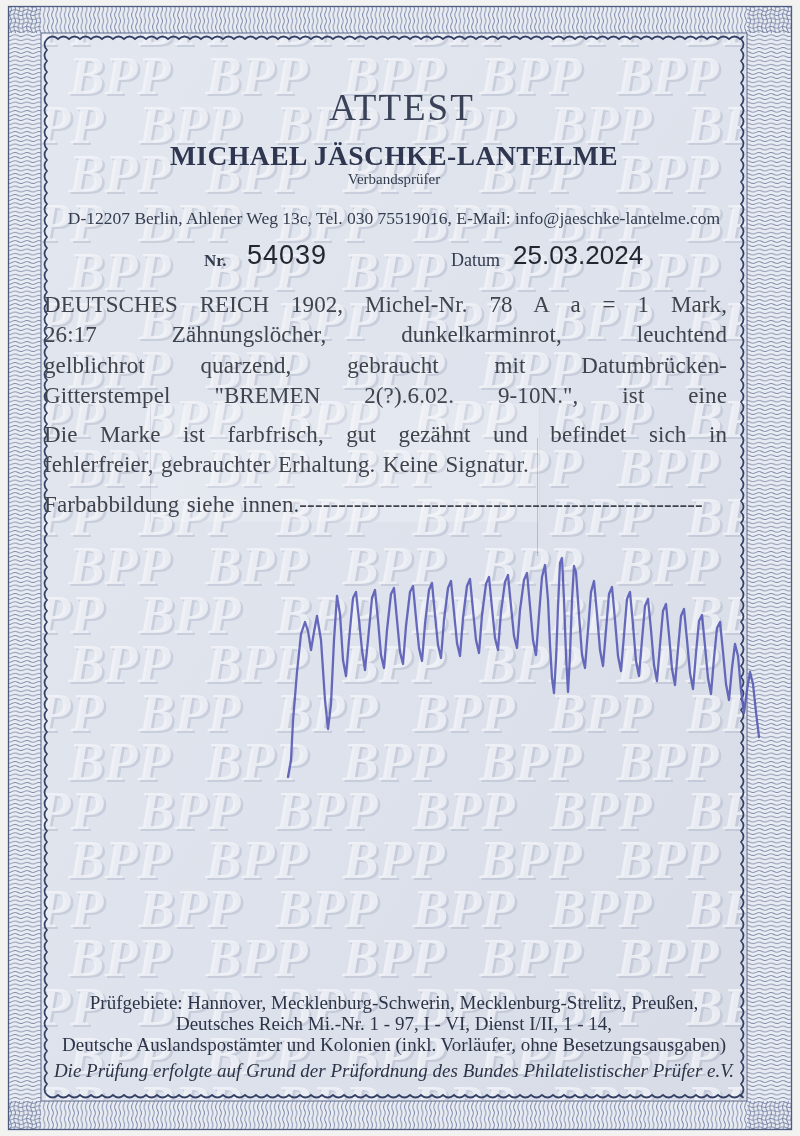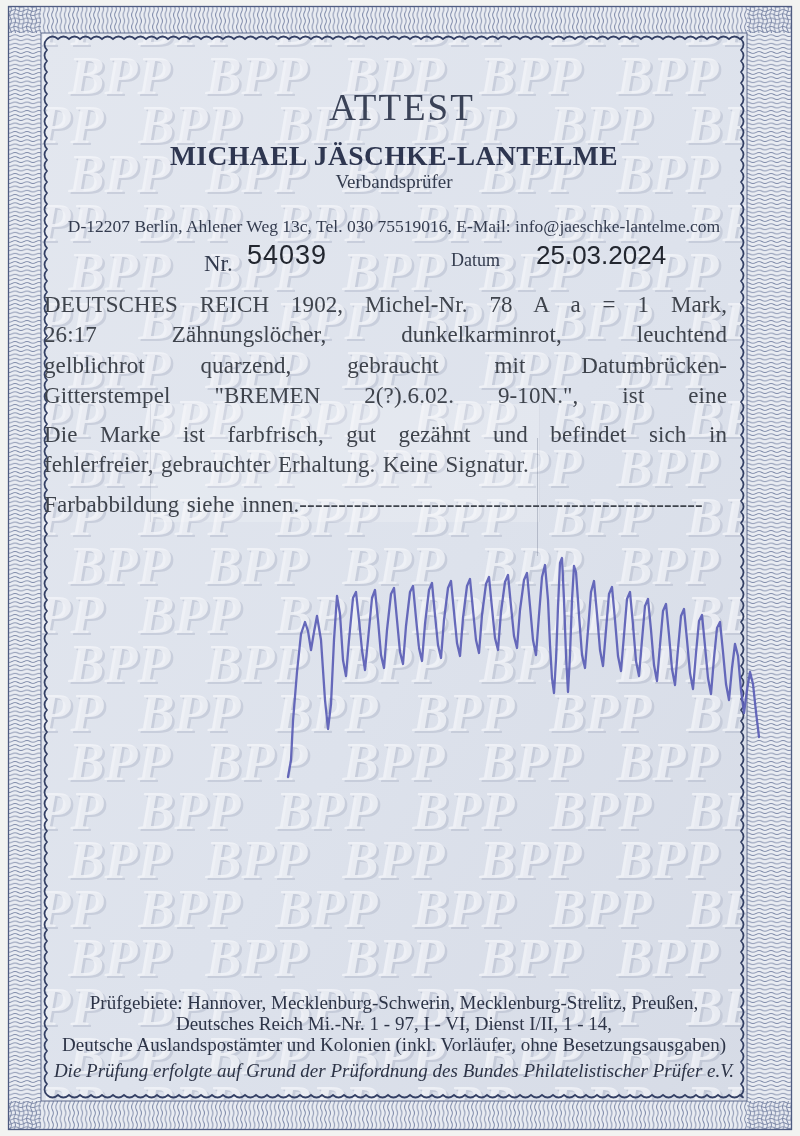--- a/index.html
+++ b/index.html
@@ -11,29 +11,29 @@
   }
   .bg,.sig{position:absolute;left:0;top:0;}
   .sig{z-index:5;pointer-events:none;}
   .content{position:absolute;left:42px;top:34px;width:704px;height:1066px;z-index:3;}
   .content > div{position:absolute;}
 
   .title{top:54px;left:8px;right:-8px;text-align:center;font-size:37px;line-height:1.1;
          letter-spacing:2px;color:#3a4257;}
   .name{top:106px;left:0;right:0;text-align:center;font-size:27.5px;font-weight:bold;
         letter-spacing:.5px;color:#2e3650;}
-  .role{top:137px;left:0;right:0;text-align:center;font-size:19px;color:#333b4e;}
+  .role{top:137px;left:0;right:0;text-align:center;font-size:15px;color:#333b4e;}
   .assoc{top:156px;left:0;right:0;text-align:center;font-size:17px;color:#333b4e;}
-  .contact{top:182px;left:0;right:0;text-align:center;font-size:17.5px;color:#333b4e;}
+  .contact{top:174px;left:0;right:0;text-align:center;font-size:17.5px;color:#333b4e;}
 
-  .nr-label{left:162px;top:217px;font-size:23px;color:#333b4e;}
+  .nr-label{left:162px;top:217px;font-size:17px;color:#333b4e;font-weight:bold;}
   .nr-value{left:205px;top:206px;font-size:27px;letter-spacing:1px;color:#22262f;
             font-family:Liberation Sans, sans-serif;}
   .date-label{left:409px;top:216px;font-size:18px;color:#333b4e;}
-  .date-value{left:494px;top:206px;font-size:26px;letter-spacing:0px;color:#22262f;
+  .date-value{left:471px;top:206px;font-size:26px;letter-spacing:0px;color:#22262f;
               font-family:"Liberation Sans","DejaVu Sans",sans-serif;}
 
   .body{left:2px;top:256px;width:683px;
         font-family:Liberation Serif, serif;
         font-size:23px;line-height:30.3px;color:#3e434c;
         letter-spacing:.1px;word-spacing:1.5px;}
   .body .para{margin:0 0 9px 0;}
   .bline{overflow:hidden;white-space:normal;}
   .jline{text-align:justify;text-align-last:justify;}
   .lline{text-align:left;}

